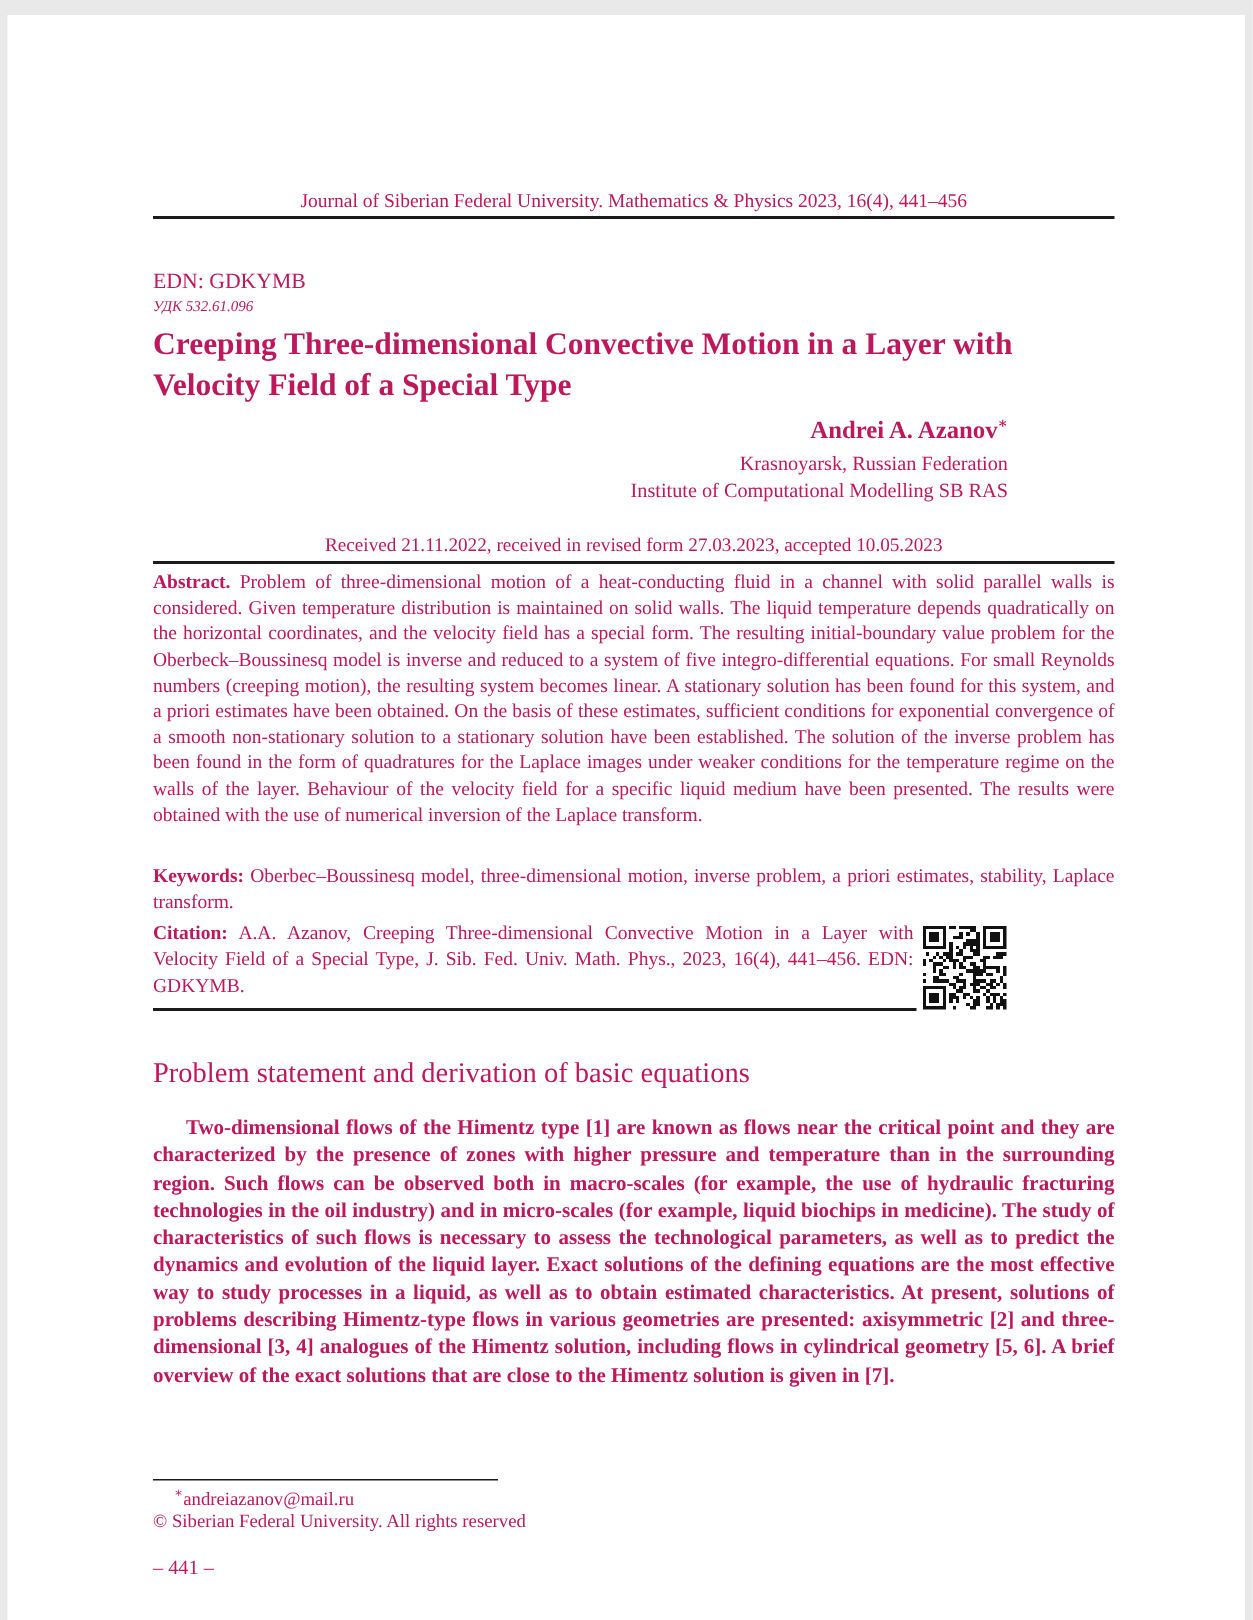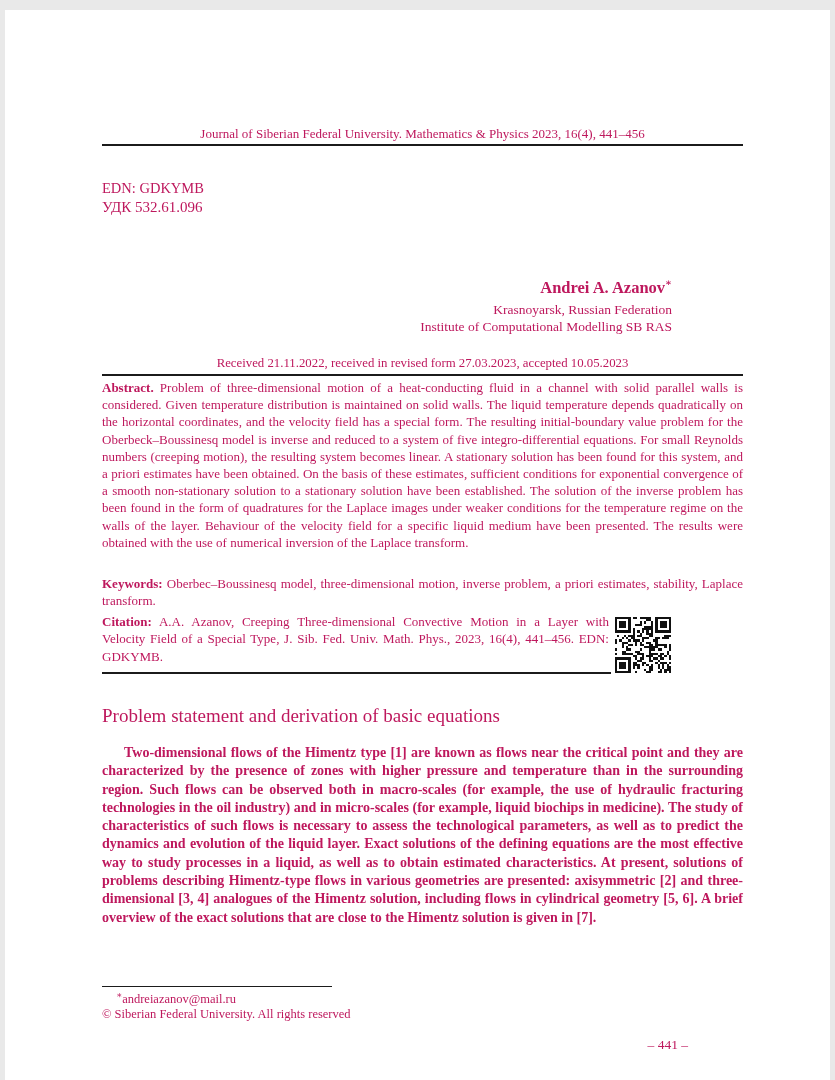--- a/index.html
+++ b/index.html
@@ -6,54 +6,55 @@
   .page{
     position:relative;width:825px;height:1080px;background:#ffffff;
     font-family:"Liberation Serif","DejaVu Serif",serif;color:#be185d;
     overflow:hidden;margin:10px auto;
   }
   .abs{position:absolute;}
   .runhead{left:97px;top:116px;width:641px;text-align:center;font-size:13px;}
   .rule{background:#1b1b1b;}
   .rule-top{left:97px;top:134px;width:641px;height:2px;}
   .edn{left:97px;top:170px;font-size:14.5px;}
-  .udk{left:97px;top:189px;font-size:15px;}
+  .udk{left:97px;top:189px;font-size:10px;font-style:italic;}
   .title{left:97px;top:206px;width:614px;font-size:21px;font-weight:bold;line-height:27px;margin:0;}
   .authorblock{left:97px;top:267px;width:570px;text-align:right;}
   .author{font-size:16.5px;font-weight:bold;margin-bottom:3px;}
   .author sup{font-size:10px;}
   .affil{font-size:13.5px;line-height:17.5px;}
   .received{left:97px;top:346px;width:641px;text-align:center;font-size:12.8px;}
   .rule-abstract{left:97px;top:364px;width:641px;height:1.5px;}
   .para{margin:0;text-align:justify;}
   .abstract{left:97px;top:369px;width:641px;font-size:13px;line-height:17.2px;}
   .keywords{left:97px;top:565px;width:641px;font-size:13px;line-height:17.2px;}
   .citation{left:97px;top:603px;width:507px;font-size:13px;line-height:17.4px;}
   .qr{left:610px;top:607px;width:56px;height:56px;}
   .rule-citation{left:97px;top:662px;width:509px;height:1.5px;}
   .section{left:97px;top:695px;width:641px;font-size:19px;font-weight:normal;margin:0;}
   .bodytext{left:97px;top:734px;width:641px;font-size:14px;line-height:18.3px;}
   .bodytext p{margin:0;text-indent:22px;text-align:justify;font-weight:bold;}
   .footrule{left:97px;top:976px;width:230px;height:1px;}
   .footnote{left:97px;top:980px;font-size:12.5px;padding-left:14px;}
   .footnote sup{font-size:9px;}
   .copyright{left:97px;top:997px;font-size:12.5px;}
-  .pagenum{left:113px;top:1027px;width:570px;text-align:right;font-size:13.5px;}
+  .pagenum{left:97px;top:1027px;width:570px;text-align:left;font-size:13.5px;}
 </style>
 </head>
 <body>
 
 <div class="page">
 
   <div class="abs runhead">Journal of Siberian Federal University. Mathematics &amp; Physics 2023, 16(4), 441–456</div>
   <div class="abs rule rule-top"></div>
 
   <div class="abs edn">EDN: GDKYMB</div>
   <div class="abs udk">УДК 532.61.096</div>
 
+  <h1 class="abs title">Creeping Three-dimensional Convective Motion in a Layer with Velocity Field of a Special Type</h1>
 
   <div class="abs authorblock">
     <div class="author"><span>Andrei A. Azanov</span><sup>∗</sup></div>
     <div class="affil">Krasnoyarsk, Russian Federation</div>
     <div class="affil">Institute of Computational Modelling SB RAS</div>
   </div>
 
   <div class="abs received">Received 21.11.2022, received in revised form 27.03.2023, accepted 10.05.2023</div>
   <div class="abs rule rule-abstract"></div>
 

